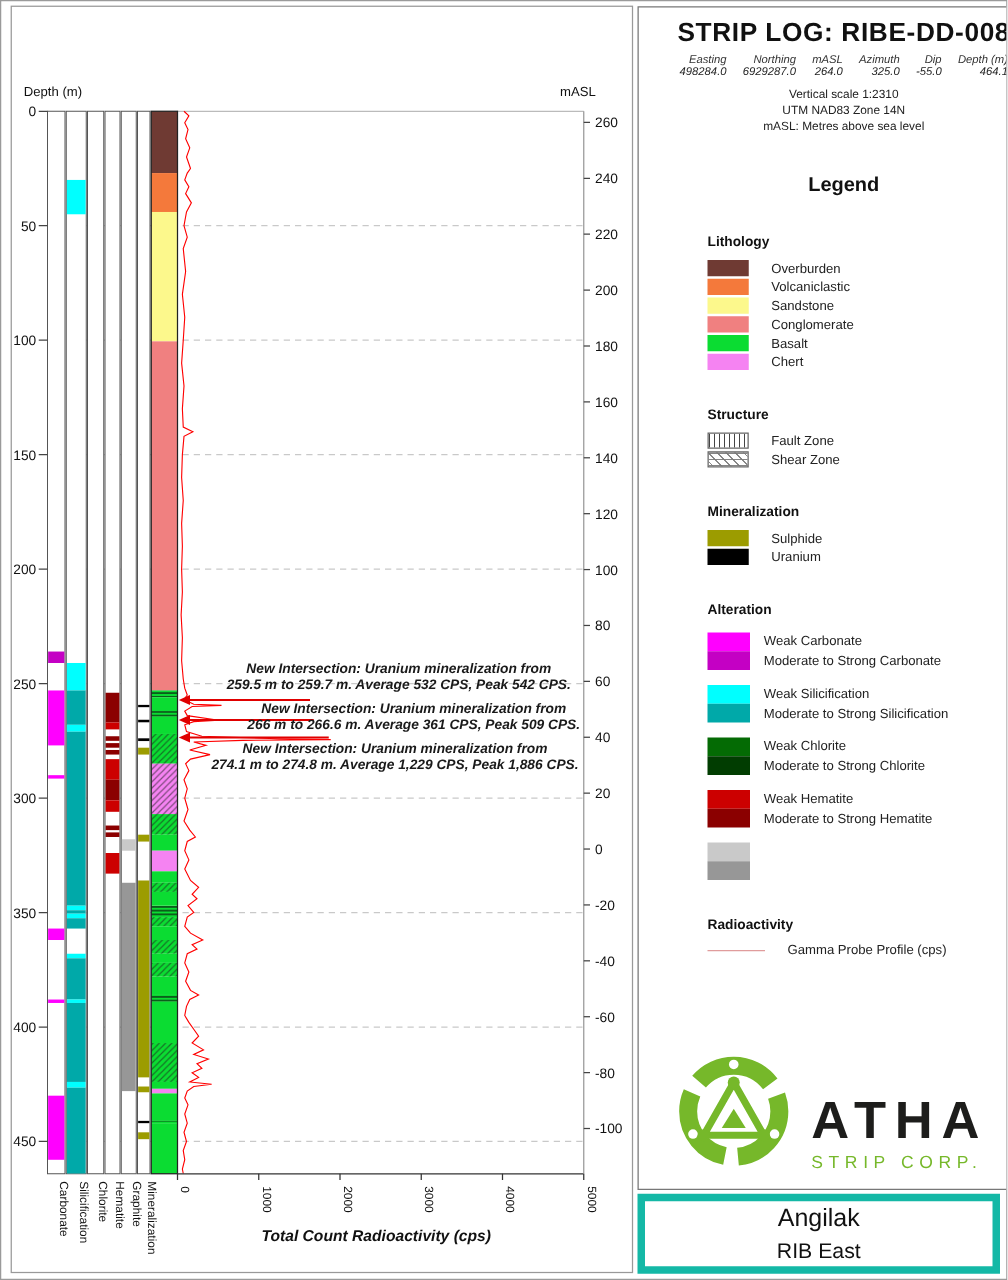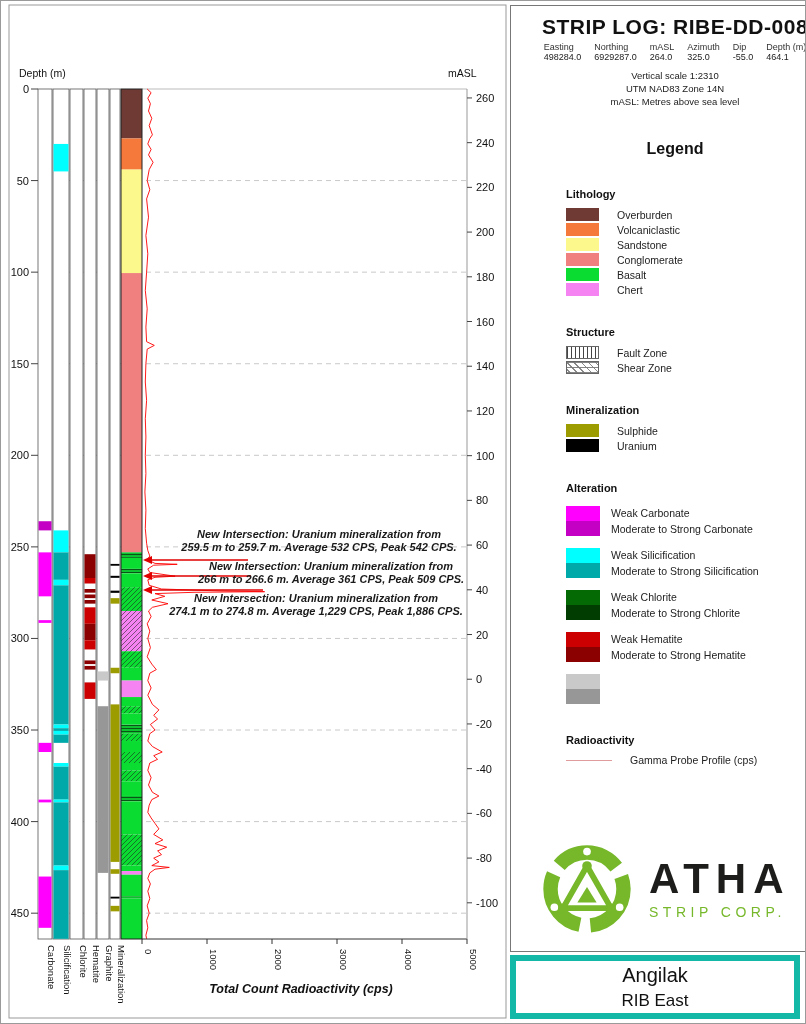--- a/index.html
+++ b/index.html
@@ -7,40 +7,40 @@
   .page{position:relative;width:806px;height:1024px;background:#fff;border:1px solid #9a9a9a;
         font-family:"Liberation Sans",sans-serif;color:#111;overflow:hidden;}
   #log-svg{position:absolute;left:0;top:0;}
   .panel-main{position:absolute;left:509px;top:4px;width:330px;height:947px;border:1px solid #777;background:#fff;}
   .panel-footer{position:absolute;left:509px;top:954px;width:290px;height:64px;border:6px solid #14b8a6;
       display:flex;flex-direction:column;align-items:center;justify-content:center;gap:4px;}
   .footer-line1{font-size:20px;}
   .footer-line2{font-size:17px;}
   .tb-title{font-size:21px;font-weight:bold;text-align:center;margin-top:9px;letter-spacing:0.5px;}
   .tb-fields{display:flex;justify-content:center;gap:13px;margin-top:3px;}
-  .tb-field{text-align:left;}
+  .tb-field{text-align:right;font-style:italic;}
   .tb-field .lbl{font-size:9px;color:#333;}
   .tb-field .val{font-size:9px;color:#222;}
   .tb-notes{text-align:center;font-size:9.5px;margin-top:8px;line-height:1.35;color:#222;}
   .legend-heading{font-size:16px;font-weight:bold;text-align:center;margin-top:32px;}
   .legend-body{padding-left:55px;}
   .lgd-sec-h{font-size:11px;font-weight:bold;margin-top:30px;margin-bottom:8px;}
   .lgd-item{display:flex;align-items:center;gap:18px;margin:2px 0;}
   .sw{width:33px;height:13px;flex:0 0 auto;}
   .lgd-lab{font-size:10.5px;color:#222;}
   .lgd-item2{display:flex;align-items:center;gap:11px;margin:12px 0;}
   .sw2{width:34px;height:30px;flex:0 0 auto;display:flex;flex-direction:column;}
   .sw2 div{flex:1;}
   .two-labels{display:flex;flex-direction:column;gap:4px;}
   .sw-fault{background:repeating-linear-gradient(90deg,#444 0 1px,#fff 1px 4px);border:1px solid #666;}
   .sw-shear{background:
      repeating-linear-gradient(0deg, rgba(120,120,120,.9) 0 1px, transparent 1px 5px),
      repeating-linear-gradient(45deg,#fff 0 2px,#888 2px 3px,#fff 3px 5px);border:1px solid #666;}
   .gamma-sample{width:46px;height:1px;background:#e09c9c;flex:0 0 auto;}
-  .logo{position:absolute;left:28px;bottom:14px;display:flex;align-items:center;gap:14px;}
+  .logo{position:absolute;left:28px;bottom:14px;display:flex;align-items:flex-end;gap:14px;}
   .logo-text .big{font-size:42px;font-weight:bold;letter-spacing:7px;color:#1d1d1b;line-height:1;}
   .logo-text .small{font-size:14px;letter-spacing:4.5px;color:#76b82a;margin-top:4px;}
 </style>
 </head>
 <body>
 
 <div class="page">
 
   <svg id="log-svg" width="806" height="1024">
       <defs>

